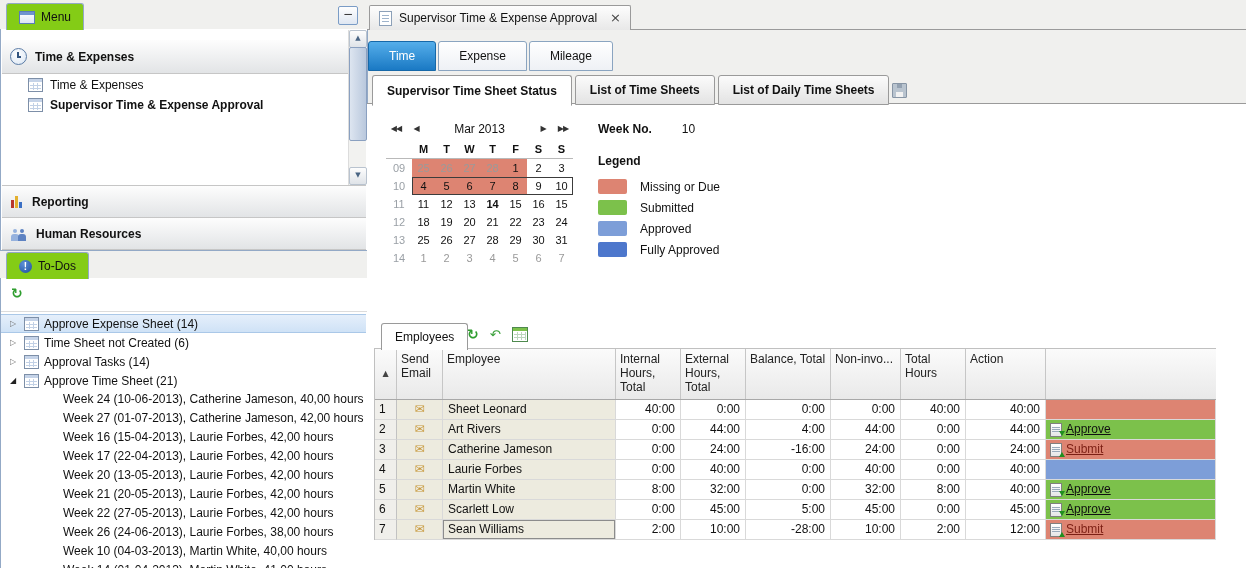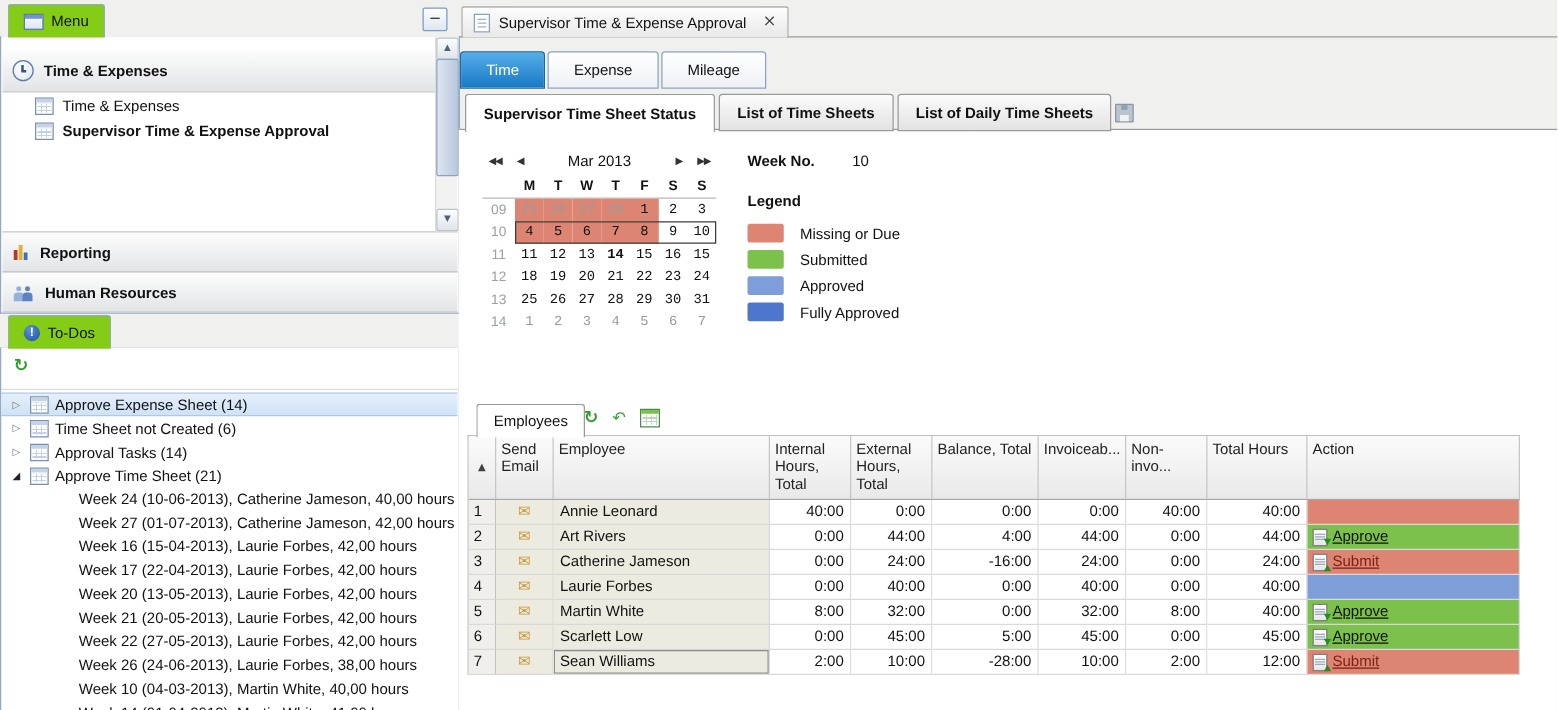--- a/index.html
+++ b/index.html
@@ -88,21 +88,21 @@
   .calendar{position:absolute;left:19px;top:13px;width:187px;}
   .cal-nav{display:flex;align-items:center;height:23px;}
   .nav-btn{width:20px;text-align:center;font-size:8px;color:#333;cursor:pointer;letter-spacing:-1px;}
   .cal-month{flex:1;text-align:center;font-size:12px;}
   .cal-dayhdr{display:flex;height:18px;align-items:center;border-bottom:1px solid #b9b9b9;}
   .cal-dh{width:23px;text-align:center;font-size:11px;font-weight:bold;}
   .cal-row{display:flex;align-items:center;height:18px;}
   .cal-wn{width:26px;text-align:center;color:#9aa0a6;font-size:11px;}
   .cal-days{display:inline-grid;grid-template-columns:repeat(7,23px);}
   .cal-days.sel{outline:1px solid #3c3c3c;outline-offset:-1px;}
-  .cal-day{text-align:center;font-size:11px;line-height:18px;height:18px;cursor:pointer;font-family:Liberation Mono, monospace;}
+  .cal-day{text-align:center;font-size:11px;line-height:18px;height:18px;cursor:pointer;}
   .cal-day.outside{color:#9a9a9a;}
   .cal-day.today{font-weight:bold;}
 
   .weekno{position:absolute;left:231px;top:18px;display:flex;gap:30px;}
   .weekno .lab{font-weight:bold;}
   .legend{position:absolute;left:231px;top:50px;}
   .legend .title{font-weight:bold;margin-bottom:8px;}
   .lg-row{display:flex;align-items:center;height:21px;gap:13px;}
   .lg-sw{width:29px;height:15px;border-radius:2px;flex:0 0 auto;}
 
@@ -392,30 +392,29 @@
       <div class="grid">
         <div class="grid-hdr" id="grid-hdr">
             <div class="gh h-num">
               <span class="sort glyph">▲</span>
             </div>
             <div class="gh">Send Email</div>
             <div class="gh">Employee</div>
             <div class="gh">Internal Hours, Total</div>
             <div class="gh">External Hours, Total</div>
             <div class="gh">Balance, Total</div>
-            <div class="gh">Invoiceab...</div>
             <div class="gh">Non-invo...</div>
             <div class="gh">Total Hours</div>
             <div class="gh">Action</div>
           </div>
         <div id="grid-body">
             <div class="grid-row">
               <div class="gc c-num">1</div>
               <div class="gc c-send"><span class="mail glyph">✉</span></div>
-              <div class="gc c-emp">Annie Leonard</div>
+              <div class="gc c-emp">Sheet Leonard</div>
               <div class="gc r">40:00</div>
               <div class="gc r">0:00</div>
               <div class="gc r">0:00</div>
               <div class="gc r">0:00</div>
               <div class="gc r">40:00</div>
               <div class="gc r">40:00</div>
               <div class="gc c-act st-missing"></div>
             </div>
             <div class="grid-row">
               <div class="gc c-num">2</div>

